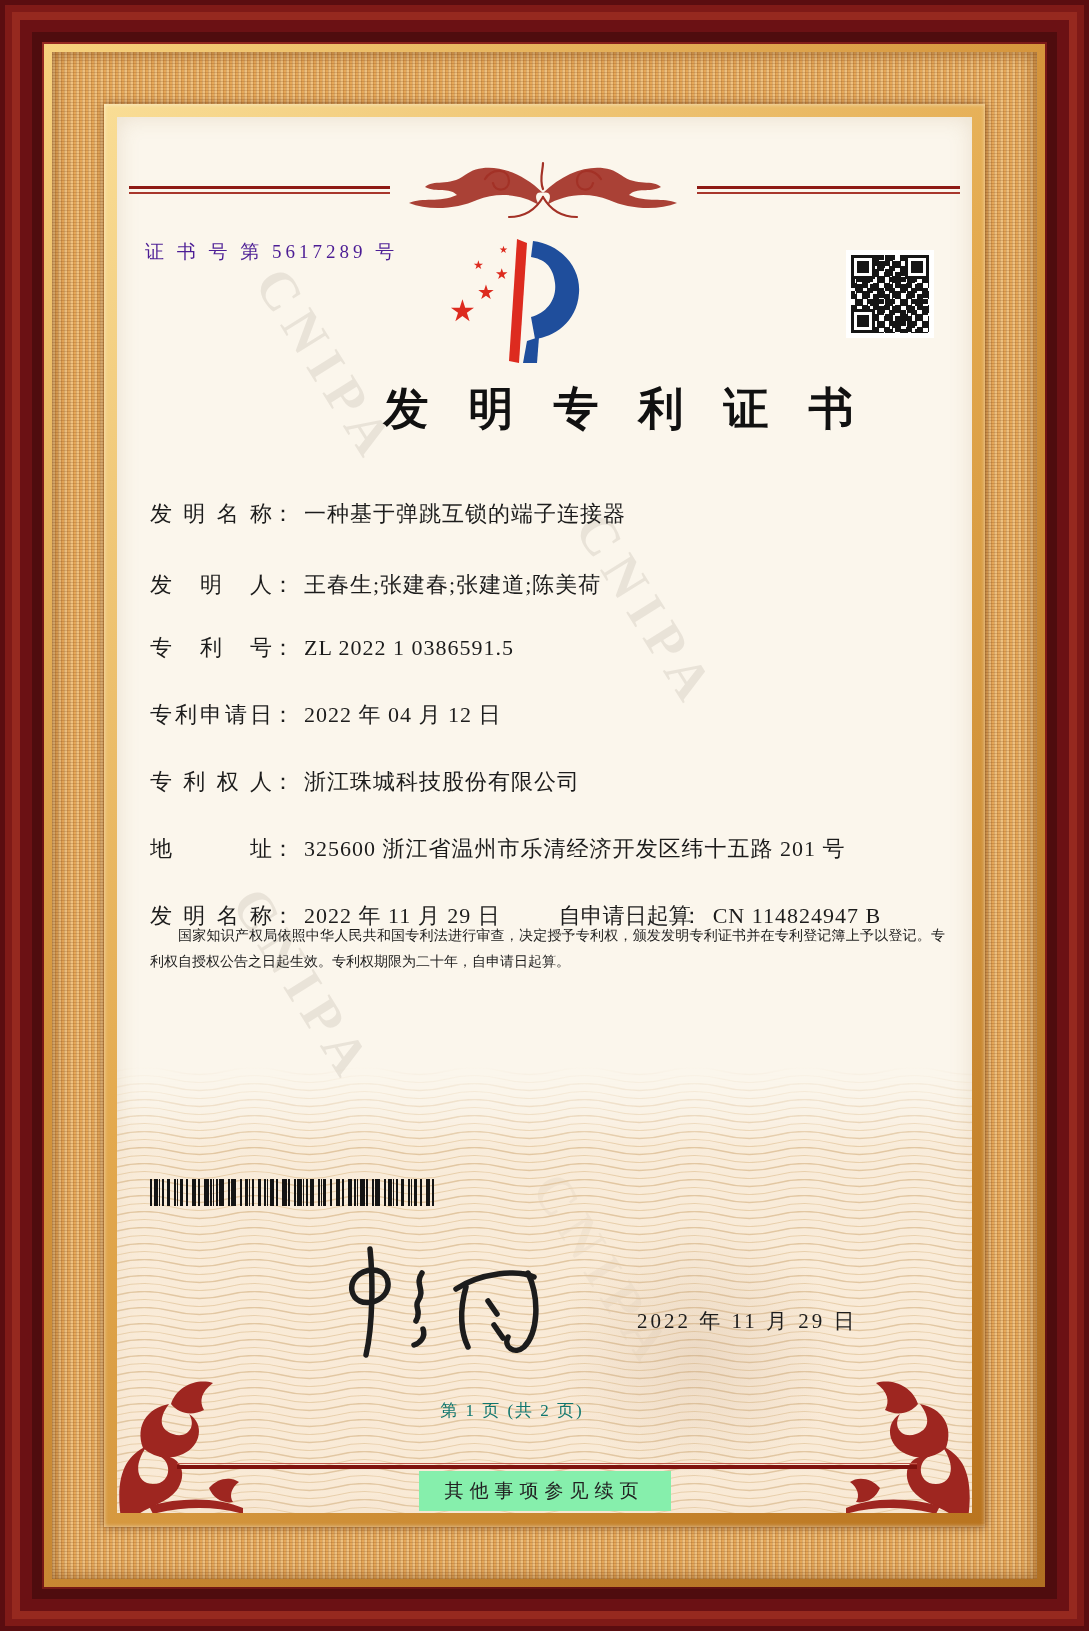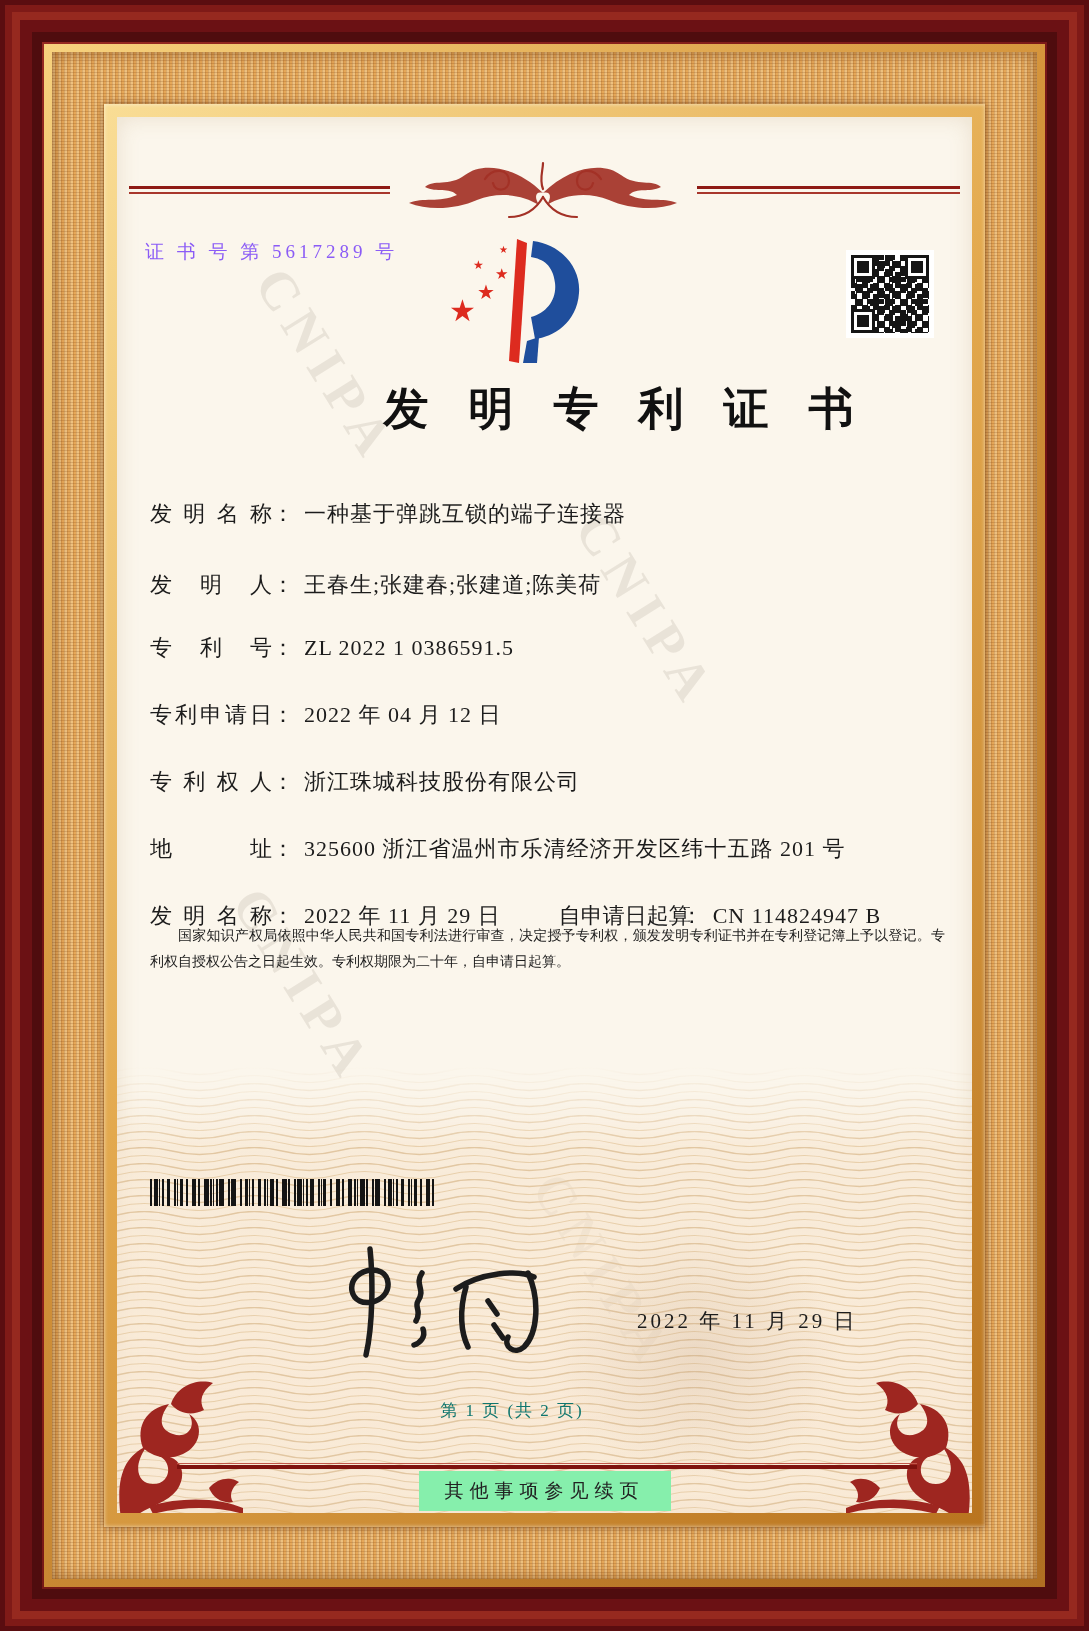--- a/index.html
+++ b/index.html
@@ -43,21 +43,21 @@
   .guilloche-wrap svg{display:block;}
 
   
   .orn-line-left,.orn-line-right{position:absolute;top:69px;height:9px;}
   .orn-line-left{left:12px;width:261px;}
   .orn-line-right{left:580px;width:263px;}
   .orn-line-left::before,.orn-line-right::before{content:"";position:absolute;left:0;right:0;top:0;height:3px;background:#8e1a14;}
   .orn-line-left::after,.orn-line-right::after{content:"";position:absolute;left:0;right:0;top:6px;height:2px;background:#a8372c;}
   .orn-flourish{position:absolute;left:272px;top:36px;}
 
-  .cert-no{position:absolute;left:28px;top:122px;font-size:19px;letter-spacing:4px;color:#8b5cf6;}
+  .cert-no{position:absolute;left:28px;top:122px;font-size:19px;letter-spacing:4px;color:#4c1d95;}
 
   .logo{position:absolute;left:330px;top:120px;}
   .qr{position:absolute;left:729px;top:133px;width:88px;height:88px;background:#fff;padding:5px;box-sizing:border-box;}
   .qr-inner{position:relative;width:100%;height:100%;
     background:
      repeating-conic-gradient(#151515 0% 25%, rgba(0,0,0,0) 0% 50%) 0 0/11px 11px,
      repeating-conic-gradient(#151515 0% 25%, rgba(0,0,0,0) 0% 50%) 4px 6px/15px 15px,
      #fff;}
   .finder{position:absolute;width:18px;height:18px;border:3px solid #151515;background:#fff;box-sizing:content-box;}
   .finder::after{content:"";position:absolute;inset:3px;background:#151515;}

